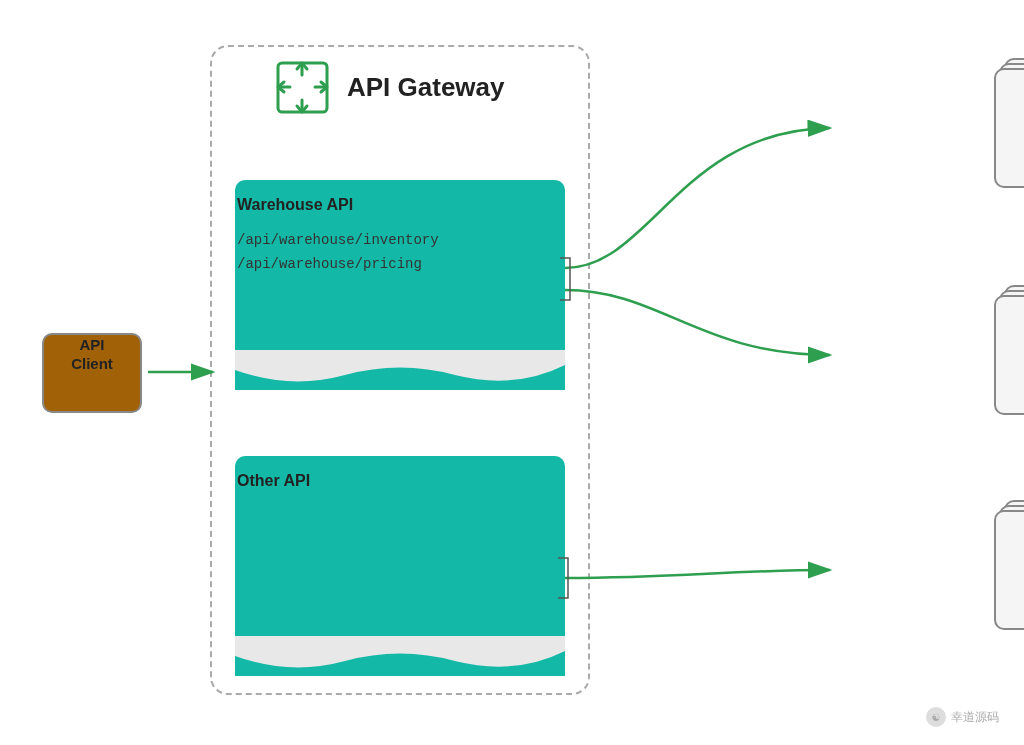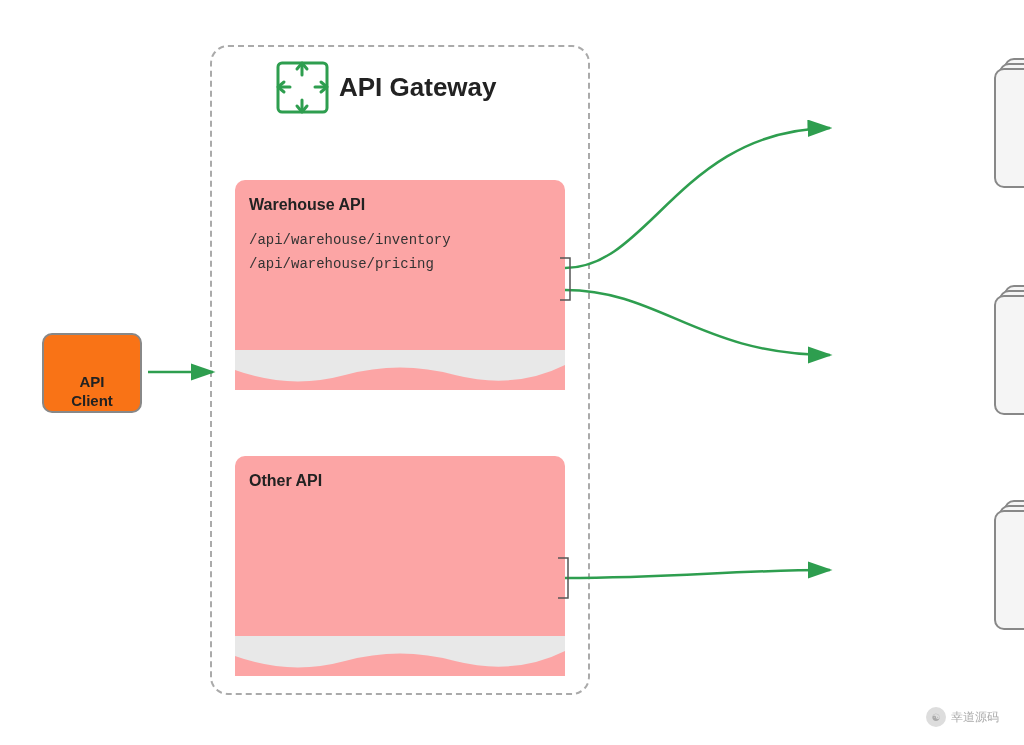--- a/index.html
+++ b/index.html
@@ -25,23 +25,23 @@
     
     .api-client {
       position: absolute;
       left: 42px;
       top: 50%;
       transform: translateY(-50%);
       width: 100px;
       height: 80px;
       border: 2.5px solid #888;
       border-radius: 10px;
-      background: #f97316;
-      display: flex;
-      align-items: flex-end;
+      background: #a16207;
+      display: flex;
+      align-items: flex-start;
       justify-content: center;
       text-align: center;
       font-size: 15px;
       font-weight: 600;
       color: #222;
       line-height: 1.3;
     }
 
     
     .gateway-box {
@@ -55,43 +55,43 @@
       background: transparent;
     }
 
     
     .gateway-header {
       position: absolute;
       left: 270px;
       top: 55px;
       display: flex;
       align-items: center;
-      gap: 4px;
+      gap: 12px;
       justify-content: space-between;
     }
 
     .gateway-icon {
       width: 65px;
       height: 65px;
     }
 
     .gateway-title {
       font-size: 26px;
       font-weight: 700;
       color: #222;
     }
 
     
     .api-panel {
       position: absolute;
       left: 235px;
       width: 330px;
-      background: #fca5a5;
+      background: #14b8a6;
       border-radius: 10px 10px 0 0;
-      padding: 16px 18px 0 14px;
+      padding: 16px 18px 0 2px;
     }
 
     .api-panel.warehouse {
       top: 180px;
       height: 210px;
     }
 
     .api-panel.other {
       top: 456px;
       height: 220px;

